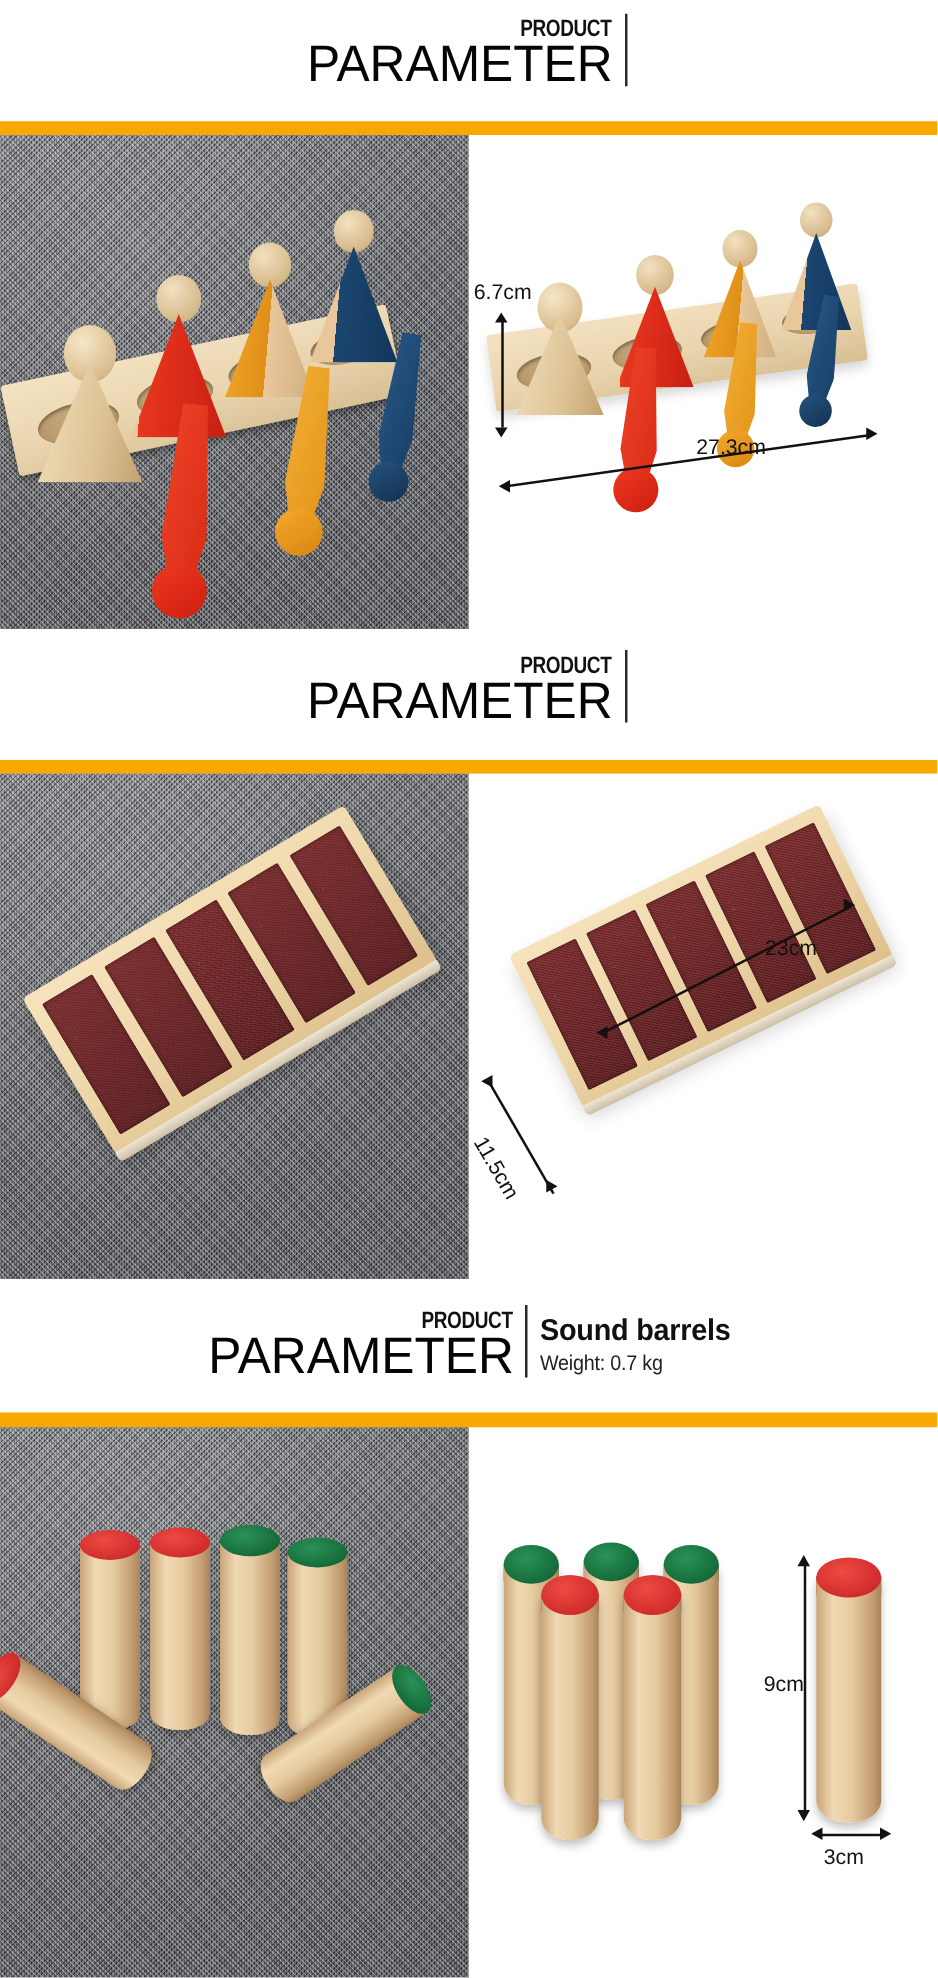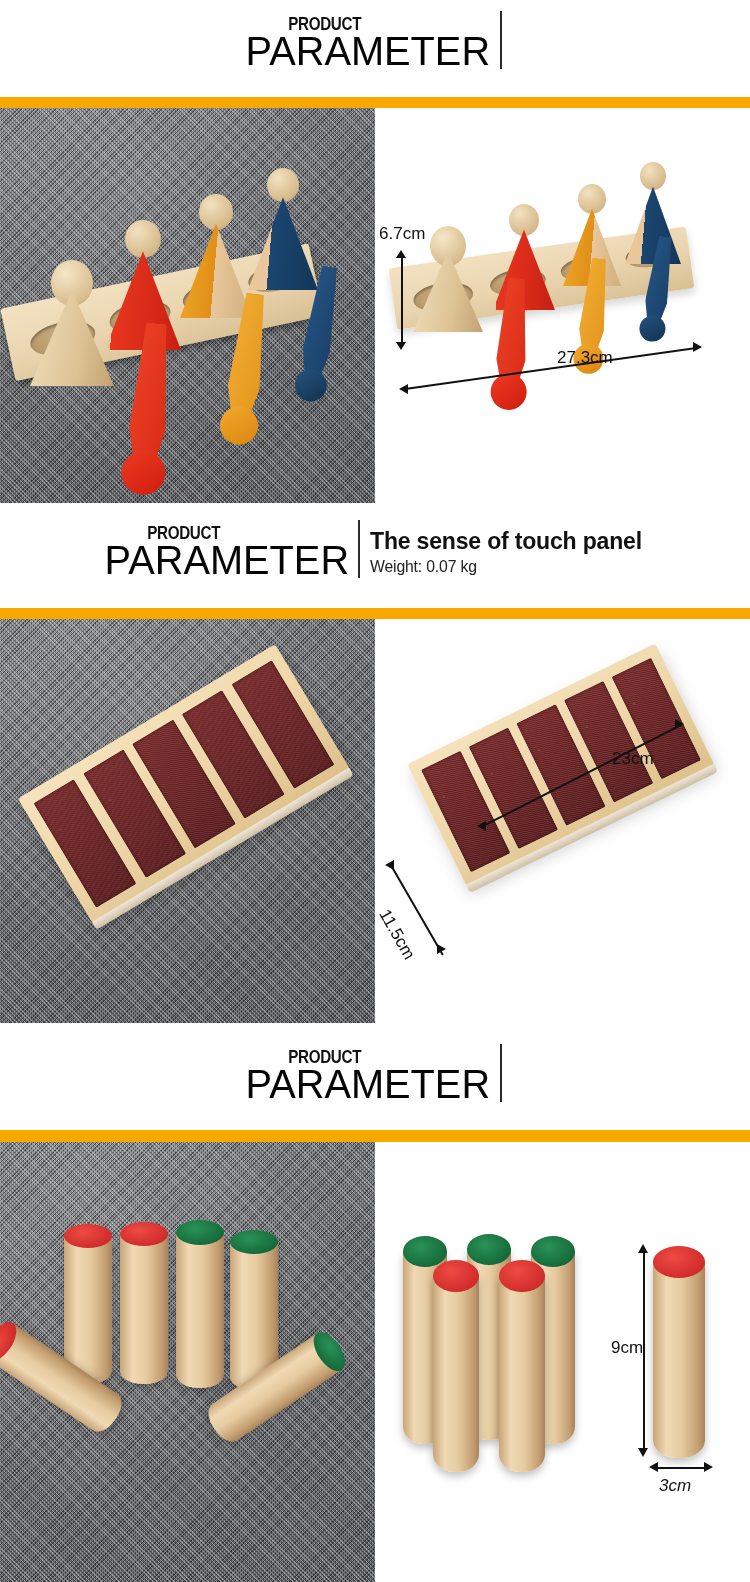--- a/index.html
+++ b/index.html
@@ -10,21 +10,21 @@
     font-family:"Liberation Sans", sans-serif; color:#1a1a1a;
   }
   .page { width:750px; height:1582px; position:relative; background:#fff; }
 
   
   .section-header {
     width:750px; display:flex; align-items:flex-end;
     justify-content:center; background:#fff;
   }
   .hdr-inner { display:flex; align-items:flex-end; }
-  .lockup { position:relative; display:block; text-align:left; padding-right:9px; }
+  .lockup { position:relative; display:block; text-align:right; padding-right:9px; }
   .lockup .product {
     font-family:"Liberation Sans", sans-serif;
     font-weight:bold; font-size:19px; letter-spacing:-0.4px;
     line-height:18px; color:#111;
     transform:scaleX(0.80); transform-origin:right bottom;
     display:block; margin-bottom:-2px; margin-right:1px;
   }
   .lockup .parameter {
     font-family:"Liberation Sans", sans-serif;
     font-weight:normal; font-size:41px; letter-spacing:0px;
@@ -283,24 +283,20 @@
     </div>
   </div>
 
   <div class="section-header" style="height:105px; padding-bottom:28px;">
     <div class="hdr-inner">
       <div class="lockup">
         <span class="product">PRODUCT</span>
         <span class="parameter">PARAMETER</span>
       </div>
       <div class="rule"></div>
-      <div class="namewrap">
-        <span class="pname">The sense of touch panel</span>
-        <span class="pweight">Weight: 0.07 kg</span>
-      </div>
     </div>
   </div>
   <div class="divider" style="height:11px;"></div>
 
   <div class="photo-row" style="height:404px;">
     <div class="photo left">
       <div class="carpet"></div>
       <div class="stage">
         <div class="board" style="left:34px; top:92px; width:300px; height:146px; transform:rotate(-31deg); padding:12px 11px;">
           <div class="strip" style="width:17%; height:100%;"></div>
@@ -341,20 +337,24 @@
     </div>
   </div>
 
   <div class="section-header" style="height:107px; padding-bottom:26px;">
     <div class="hdr-inner">
       <div class="lockup">
         <span class="product">PRODUCT</span>
         <span class="parameter">PARAMETER</span>
       </div>
       <div class="rule"></div>
+      <div class="namewrap">
+        <span class="pname">Sound barrels</span>
+        <span class="pweight">Weight: 0.7 kg</span>
+      </div>
     </div>
   </div>
   <div class="divider" style="height:12px;"></div>
 
   <div class="photo-row" style="height:440px;">
     <div class="photo left">
       <div class="carpet"></div>
       <div class="stage">
 
         <div class="cyl" style="left:64px; top:82px; width:48px; height:160px;">
@@ -431,19 +431,19 @@
           <div class="arrow-v" style="left:268px; top:110px; height:196px;"></div>
           <div class="ah" style="left:263px; top:102px; border-left:5px solid transparent; border-right:5px solid transparent; border-bottom:9px solid #111;"></div>
           <div class="ah" style="left:263px; top:306px; border-left:5px solid transparent; border-right:5px solid transparent; border-top:9px solid #111;"></div>
           <span class="lbl" style="left:236px; top:196px;">9cm</span>
         </div>
 
         <div class="dim" style="left:0; top:0;">
           <div class="arrow-h" style="left:282px; top:325px; width:48px;"></div>
           <div class="ah" style="left:274px; top:320px; border-top:5px solid transparent; border-bottom:5px solid transparent; border-right:9px solid #111;"></div>
           <div class="ah" style="left:329px; top:320px; border-top:5px solid transparent; border-bottom:5px solid transparent; border-left:9px solid #111;"></div>
-          <span class="lbl" style="left:284px; top:334px;font-style:italic;">3cm</span>
+          <span class="lbl" style="left:284px; top:334px;">3cm</span>
         </div>
       </div>
     </div>
   </div>
 
 </div>
 
 </body></html>

